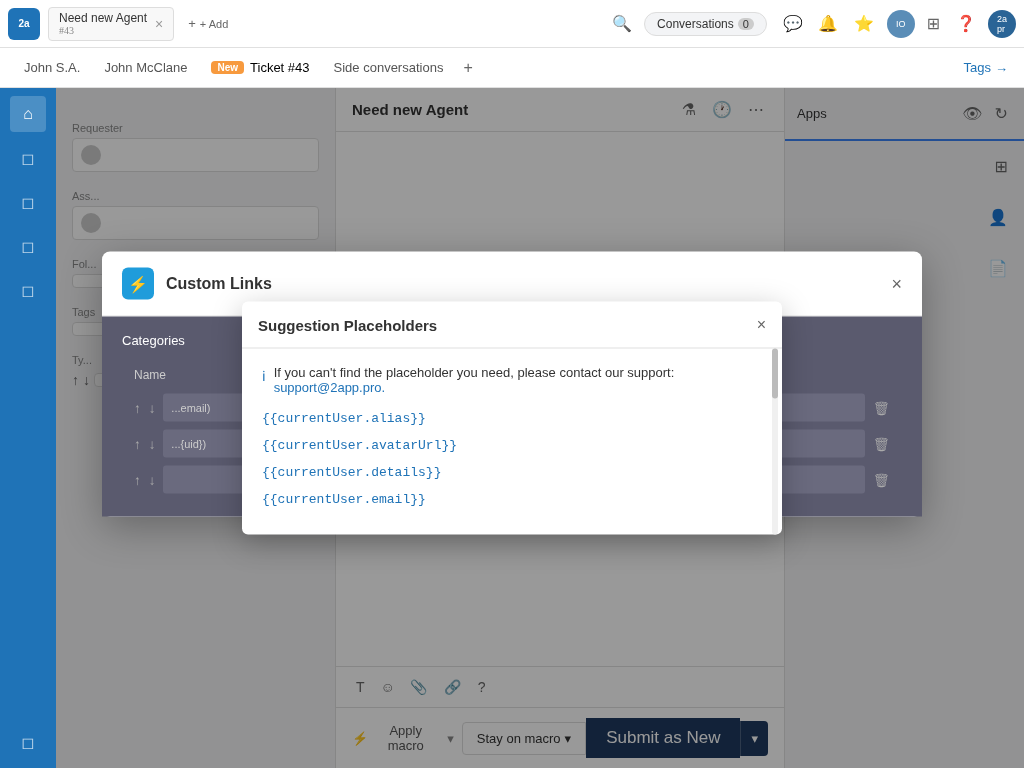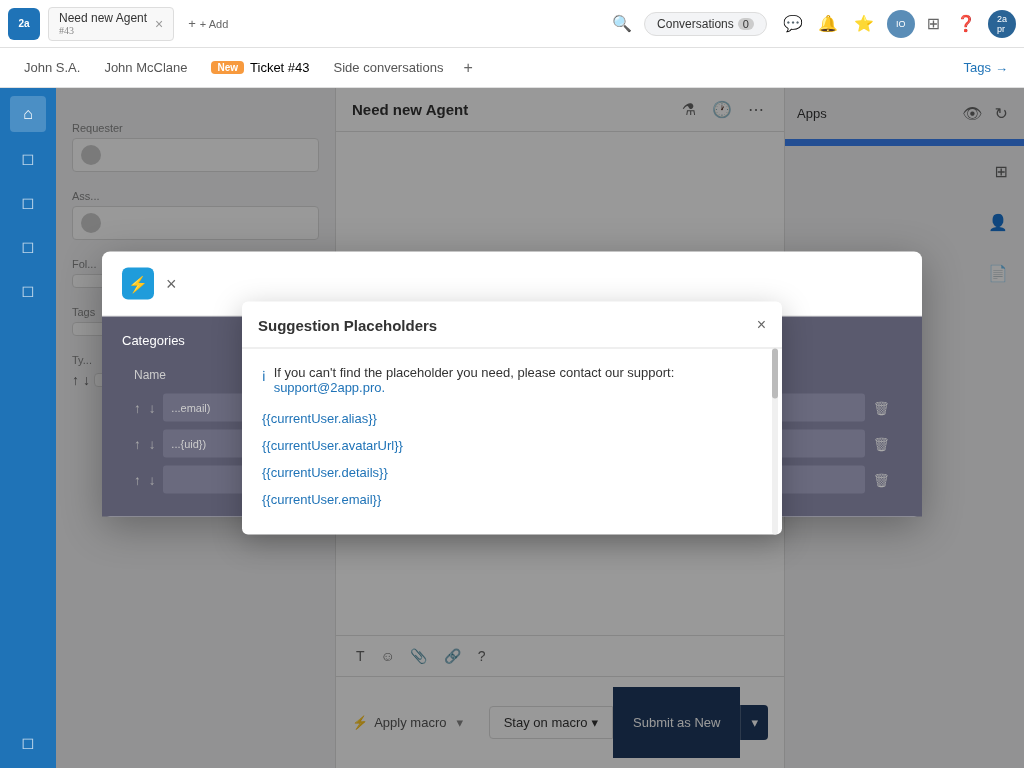--- a/index.html
+++ b/index.html
@@ -49,21 +49,21 @@
     .middle-title { font-size: 15px; font-weight: 600; color: #333; flex: 1; }
     .middle-actions { display: flex; gap: 8px; color: #666; }
 
     
     .bottom-toolbar { margin-top: auto; border-top: 1px solid #e0e0e0; padding: 8px 16px; display: flex; align-items: center; gap: 8px; }
     .format-btn { background: none; border: none; color: #666; cursor: pointer; font-size: 14px; padding: 4px; }
     .apply-macro { display: flex; align-items: center; border-top: 1px solid #e0e0e0; padding: 10px 16px; gap: 8px; }
     .macro-btn { flex: 1; display: flex; align-items: center; gap: 6px; background: none; border: none; color: #555; font-size: 13px; cursor: pointer; }
     .submit-area { display: flex; align-items: center; margin-left: auto; gap: 0; }
     .stay-ticket-btn { background: #fff; border: 1px solid #ddd; border-radius: 4px 0 0 4px; padding: 8px 14px; font-size: 13px; color: #333; cursor: pointer; display: flex; align-items: center; gap: 4px; }
-    .submit-new-btn { background: #1f3a5f; color: white; border: none; padding: 28px 20px; font-size: 13px; cursor: pointer; border-radius: 0; }
+    .submit-new-btn { background: #1f3a5f; color: white; border: none; padding: 10px 20px; font-size: 17px; cursor: pointer; border-radius: 0; }
     .submit-dropdown-btn { background: #1f3a5f; color: white; border: none; border-left: 1px solid rgba(255,255,255,0.2); padding: 10px 10px; font-size: 13px; cursor: pointer; border-radius: 0 4px 4px 0; }
 
     
     .backdrop { position: absolute; top: 88px; left: 56px; right: 0; bottom: 0; background: rgba(0,0,0,0.4); z-index: 100; }
 
     
     .modal-outer { position: absolute; top: 50%; left: 50%; transform: translate(-50%, -50%); background: white; border-radius: 8px; width: 820px; max-height: 500px; z-index: 200; box-shadow: 0 10px 40px rgba(0,0,0,0.3); }
     .modal-header { display: flex; align-items: center; padding: 16px 20px; border-bottom: 1px solid #e0e0e0; gap: 12px; }
     .modal-logo { width: 32px; height: 32px; background: #1f9cdb; border-radius: 6px; display: flex; align-items: center; justify-content: center; color: white; font-size: 16px; }
     .modal-title { font-size: 16px; font-weight: 600; color: #333; flex: 1; }
@@ -198,21 +198,21 @@
           <span>Stay on macro</span>
           <span>▾</span>
         </button>
         <button class="submit-new-btn">Submit as New</button>
         <button class="submit-dropdown-btn">▾</button>
       </div>
     </div>
   </div>
 
   <div class="right-panel">
-    <div style="padding:12px;border-bottom:7px solid #3b82f6;display:flex;justify-content:space-between;align-items:center;">
+    <div style="padding:12px;border-bottom:2px solid #3b82f6;display:flex;justify-content:space-between;align-items:center;">
       <span style="font-size:13px;color:#333;">Apps</span>
       <div style="display:flex;gap:4px;">
         <button class="icon-btn">👁</button>
         <button class="icon-btn">↻</button>
       </div>
     </div>
     <div style="padding:12px;display:flex;justify-content:flex-end;">
       <button class="icon-btn">⊞</button>
     </div>
     <div style="padding:12px;display:flex;justify-content:flex-end;">
@@ -224,20 +224,21 @@
   </div>
 </div>
 
 <div class="backdrop"></div>
 
 <div class="modal-outer">
   <div class="modal-header">
     <div class="modal-logo">
       <span>⚡</span>
     </div>
+    <span class="modal-title">Custom Links</span>
     <button class="modal-close">×</button>
   </div>
   <div class="modal-body">
     <div class="categories-label">Categories</div>
     <div class="table-header">
       <span class="th name">Name</span>
       <span class="th url">URL...</span>
     </div>
 
     <div style="display:flex;align-items:center;padding:4px 12px;gap:8px;">
@@ -271,21 +272,21 @@
     </div>
     <div class="inner-modal-body-wrap">
       <div class="inner-modal-body">
         <div class="info-box">
           <span class="info-icon">ℹ</span>
           <div>
             <span>If you can't find the placeholder you need, please contact our support:</span>
             <span style="color:#1f73b7;">support@2app.pro.</span>
           </div>
         </div>
-        <div class="scrollbar-area" style="position:relative;">
+        <div class="scrollbar-area" style="position:relative;font-family:Liberation Mono, monospace;">
           <div class="placeholder-item">
             <span>{{currentUser.alias}}</span>
           </div>
           <div class="placeholder-item">
             <span>{{currentUser.avatarUrl}}</span>
           </div>
           <div class="placeholder-item">
             <span>{{currentUser.details}}</span>
           </div>
           <div class="placeholder-item">

